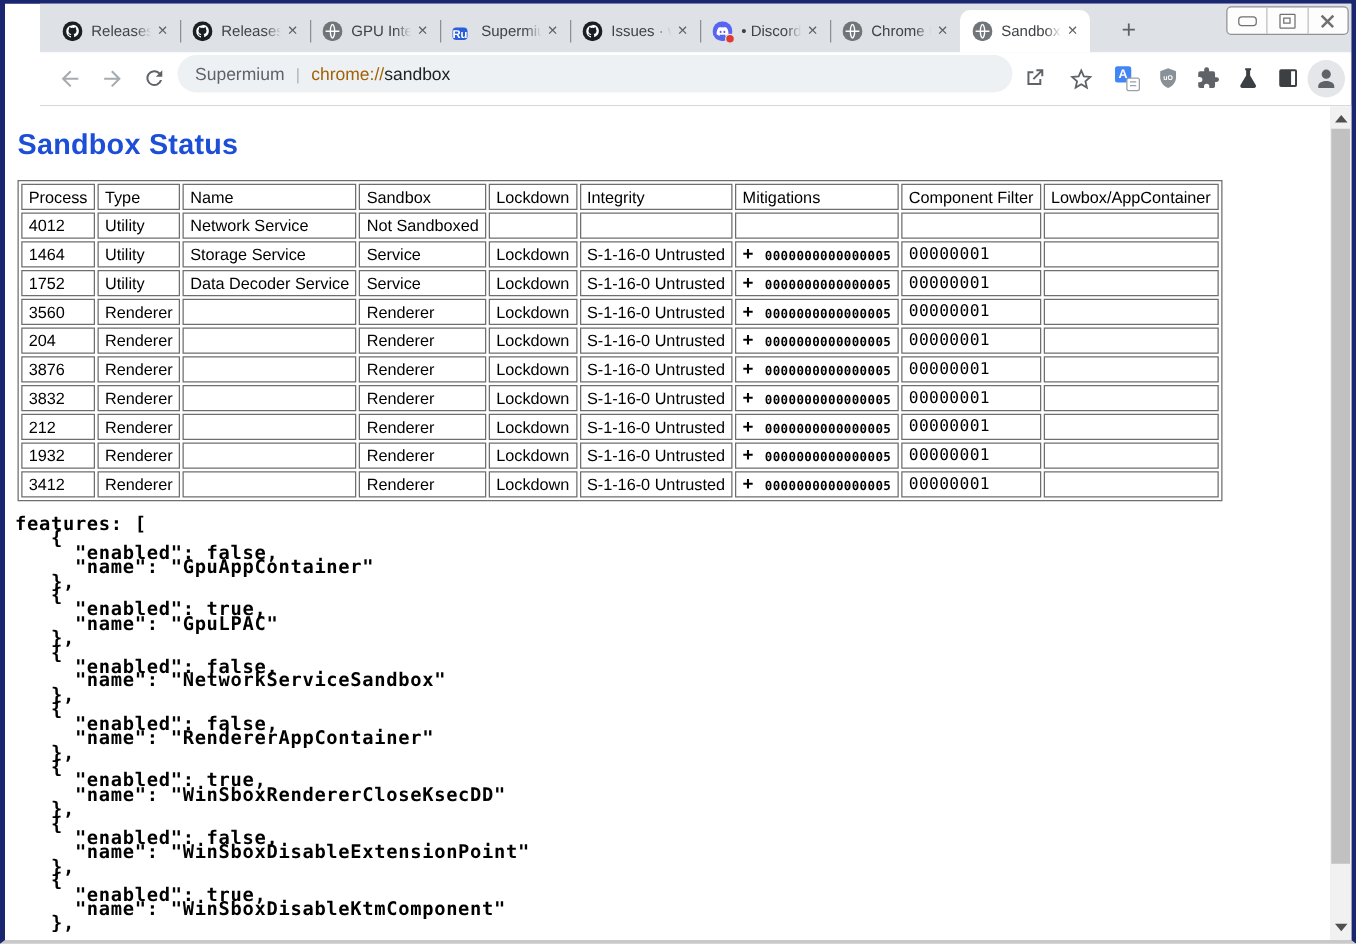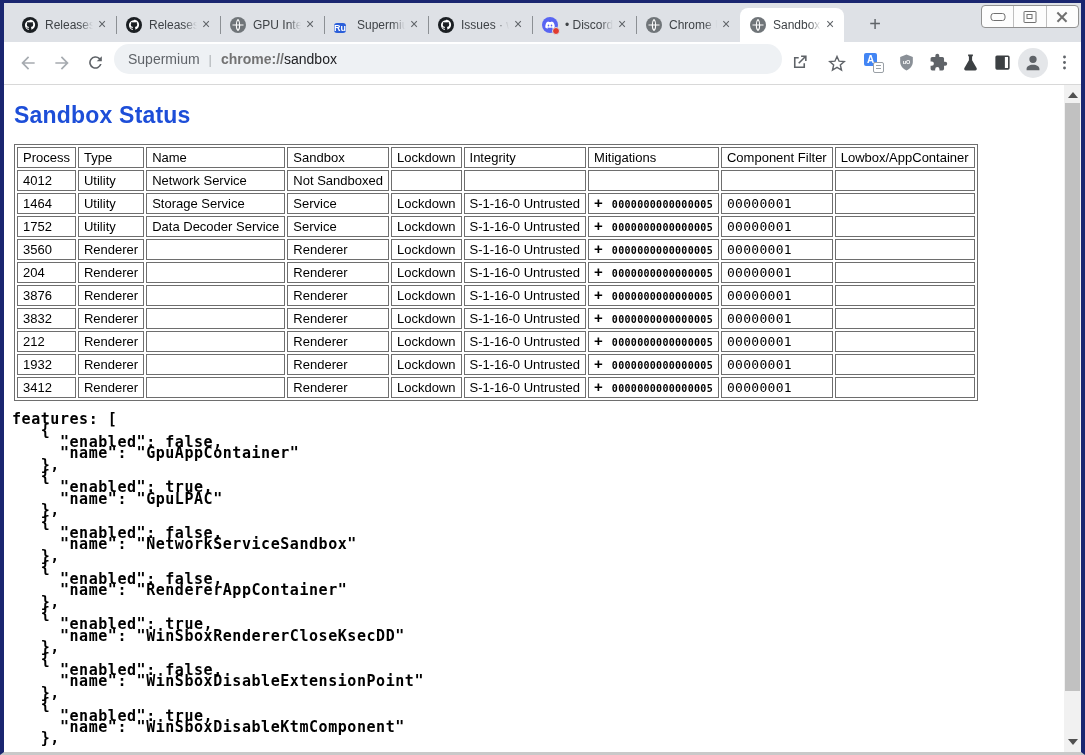--- a/index.html
+++ b/index.html
@@ -1,18 +1,18 @@
 <!DOCTYPE html>
 <html><head>
 <meta charset="utf-8">
 <style>
   html,body{margin:0;padding:0;width:1085px;height:755px;overflow:hidden;
     font-family:"Liberation Sans",sans-serif;-webkit-font-smoothing:antialiased;}
   .window{position:absolute;inset:0;border-left:4px solid #1a2670;border-right:4px solid #1a2670;
-    border-top:3px solid #1a2670;border-bottom:3px solid #c9c9c9;background:#fff;box-sizing:border-box;}
+    border-top:3px solid #1a2670;border-bottom:3px solid #c9c9c9;background:#fff;box-sizing:border-box;padding-left:28px;}
 
   
   .tabstrip{position:relative;height:39px;background:#dee1e6;}
   .tabs{position:absolute;left:8px;top:5px;display:flex;height:34px;}
   .tab{position:relative;width:104px;display:flex;align-items:center;padding:0 6px 0 10px;
     box-sizing:border-box;cursor:default;}
   .tab.active{background:#fff;border-radius:8px 8px 0 0;}
   .tab .sep{position:absolute;left:0;top:8px;width:1px;height:18px;background:#8c9094;}
   .favicon{width:16px;height:16px;flex:0 0 16px;margin-right:7px;position:relative;}
   .tab-title{flex:1;font-size:12px;color:#3f4347;white-space:nowrap;overflow:hidden;
@@ -43,21 +43,21 @@
   .glyph-x2{transform:translate(-50%,-50%) rotate(-45deg);}
 
   
   .toolbar{position:relative;height:42px;background:#fff;border-bottom:1px solid #d8d8d8;box-sizing:content-box;}
   .tb-icon{position:absolute;top:11px;width:20px;height:20px;}
   .omnibox{position:absolute;left:110px;top:2px;width:668px;height:30px;background:#eef1f4;
     border-radius:15px;display:flex;align-items:center;padding-left:14px;box-sizing:border-box;
     font-size:14px;}
   .url-app{color:#5f6368;}
   .url-sep{color:#aeb2b6;margin:0 9px;font-size:13px;}
-  .url-scheme{color:#737373;font-weight:bold;}
+  .url-scheme{color:#a16207;}
   .url-host{color:#202124;}
   .avatar-wrap{position:absolute;top:6px;left:1014px;width:30px;height:30px;background:#e4e6e9;
     border-radius:50%;}
   .translate-wrap{position:absolute;top:11px;width:20px;height:20px;}
   .tr-back{position:absolute;left:0;top:0;width:13px;height:13px;background:#4285f4;border-radius:2px;
     color:#fff;font-size:10px;font-weight:bold;text-align:center;line-height:13px;}
   .tr-front{position:absolute;right:0;bottom:0;width:11px;height:11px;background:#fff;
     border:1px solid #9aa0a6;border-radius:2px;box-sizing:border-box;}
   .tr-front::after{content:"";position:absolute;left:2px;top:2px;right:2px;height:1.4px;background:#9aa0a6;
     box-shadow:0 3px 0 #9aa0a6;}

